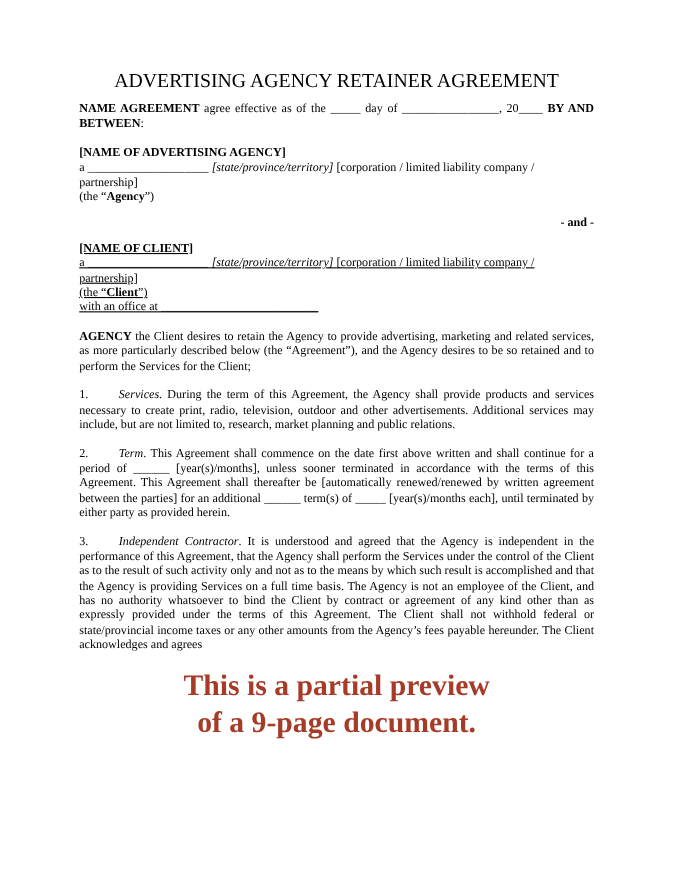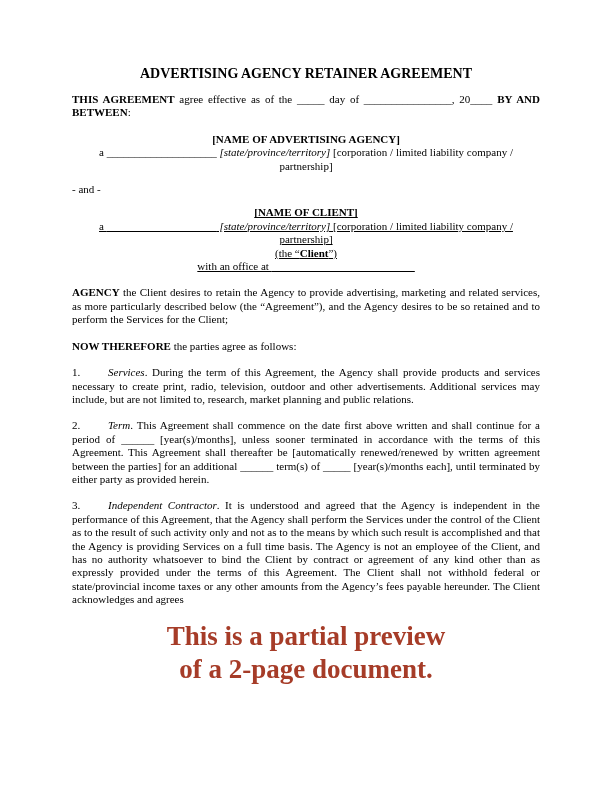--- a/index.html
+++ b/index.html
@@ -9,75 +9,75 @@
     color: #000000;
     overflow: hidden;
   }
   .page {
     box-sizing: border-box;
     width: 612px; height: 792px;
     padding: 66px 72px 0 72px;
     background: #ffffff;
   }
   .doc-title {
-    font-size: 14px; font-weight: bold;
+    font-size: 18px; font-weight: normal;
     text-align: center;
     margin: 0 0 12px 0;
     line-height: 15px;
   }
   p { font-size: 11px; line-height: 13.4px; margin: 0 0 13px 0; }
   .justify { text-align: justify; }
-  .center { text-align: center; }
+  .center { }
   .party-block { margin: 0 0 10px 0; }
   .party-block p { margin: 0; }
-  .and-sep { font-weight: normal; text-align: left; margin: 10px 0 10px 0; }
+  .and-sep { font-weight: bold; text-align: right; margin: 10px 0 10px 0; }
   .clause { text-align: justify; }
   .clause-num { display: inline-block; width: 36px; }
   .bold { font-weight: bold; }
   .italic { font-style: italic; }
   .preview-notice {
     margin-top: 9px;
     text-align: center;
     color: #a63c28;
     font-weight: bold;
     font-size: 27px;
     line-height: 33px;
   }
 </style>
 </head>
 <body>
 
 <div class="page">
 
   <h1 class="doc-title">ADVERTISING AGENCY RETAINER AGREEMENT</h1>
 
-  <p class="justify"><span class="bold">THIS AGREEMENT</span><span> agree effective as of the _____ day of ________________, 20____ </span><span class="bold">BY AND BETWEEN</span><span>:</span></p>
+  <p class="justify"><span class="bold">NAME AGREEMENT</span><span> agree effective as of the _____ day of ________________, 20____ </span><span class="bold">BY AND BETWEEN</span><span>:</span></p>
 
   <div class="party-block">
     <p class="center bold">[NAME OF ADVERTISING AGENCY]</p>
     <p class="center"><span>a </span><span>____________________</span><span class="italic"> [state/province/territory] </span><span>[corporation / limited liability company / partnership]</span></p>
+    <p class="center"><span>(the “</span><span class="bold">Agency</span><span>”)</span></p>
   </div>
 
   <p class="and-sep">- and -</p>
 
   <div class="party-block" style="margin-bottom:13px;text-decoration:underline;">
     <p class="center bold">[NAME OF CLIENT]</p>
     <p class="center"><span>a </span><span>____________________</span><span class="italic"> [state/province/territory] </span><span>[corporation / limited liability company / partnership]</span></p>
     <p class="center"><span>(the “</span><span class="bold">Client</span><span>”)</span></p>
     <p class="center"><span>with an office at </span><span>__________________________</span></p>
   </div>
 
   <p class="justify"><span class="bold">AGENCY</span><span> the Client desires to retain the Agency to provide advertising, marketing and related services, as more particularly described below (the “Agreement”), and the Agency desires to be so retained and to perform the Services for the Client;</span></p>
 
-  <p><span class="bold">NOW THEREFORE</span><span> the parties agree as follows:</span></p>
 
   <p class="clause"><span class="clause-num">1.</span><span class="italic">Services</span><span>. During the term of this Agreement, the Agency shall provide products and services necessary to create print, radio, television, outdoor and other advertisements. Additional services may include, but are not limited to, research, market planning and public relations.</span></p>
 
   <p class="clause"><span class="clause-num">2.</span><span class="italic">Term</span><span>. This Agreement shall commence on the date first above written and shall continue for a period of ______ [year(s)/months], unless sooner terminated in accordance with the terms of this Agreement. This Agreement shall thereafter be [automatically renewed/renewed by written agreement between the parties] for an additional ______ term(s) of _____ [year(s)/months each], until terminated by either party as provided herein.</span></p>
 
   <p class="clause"><span class="clause-num">3.</span><span class="italic">Independent Contractor</span><span>. It is understood and agreed that the Agency is independent in the performance of this Agreement, that the Agency shall perform the Services under the control of the Client as to the result of such activity only and not as to the means by which such result is accomplished and that the Agency is providing Services on a full time basis. The Agency is not an employee of the Client, and has no authority whatsoever to bind the Client by contract or agreement of any kind other than as expressly provided under the terms of this Agreement. The Client shall not withhold federal or state/provincial income taxes or any other amounts from the Agency’s fees payable hereunder. The Client acknowledges and agrees</span></p>
 
   <div class="preview-notice">
     <div>This is a partial preview</div>
-    <div>of a 2-page document.</div>
+    <div>of a 9-page document.</div>
   </div>
 
 </div>
 
 </body></html>

